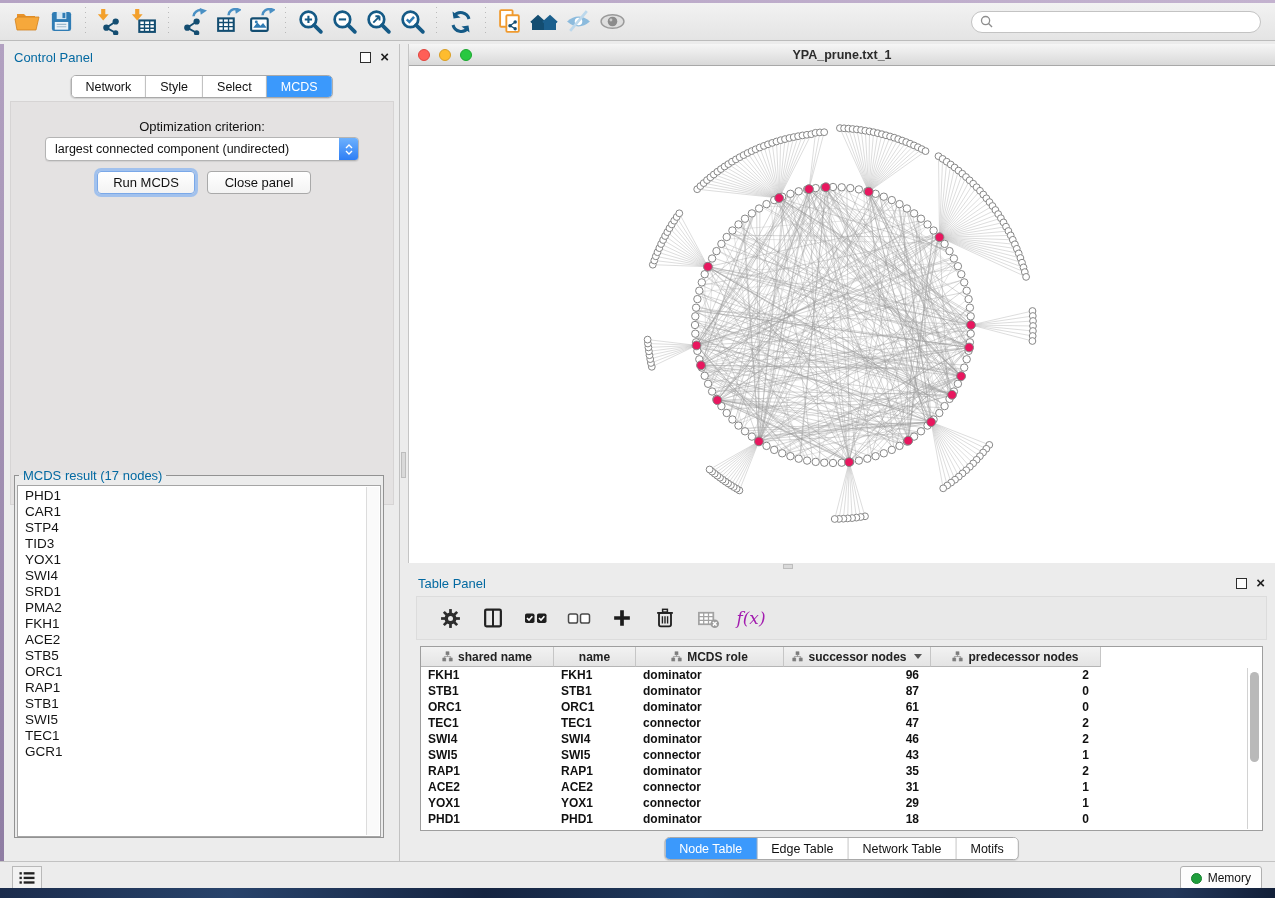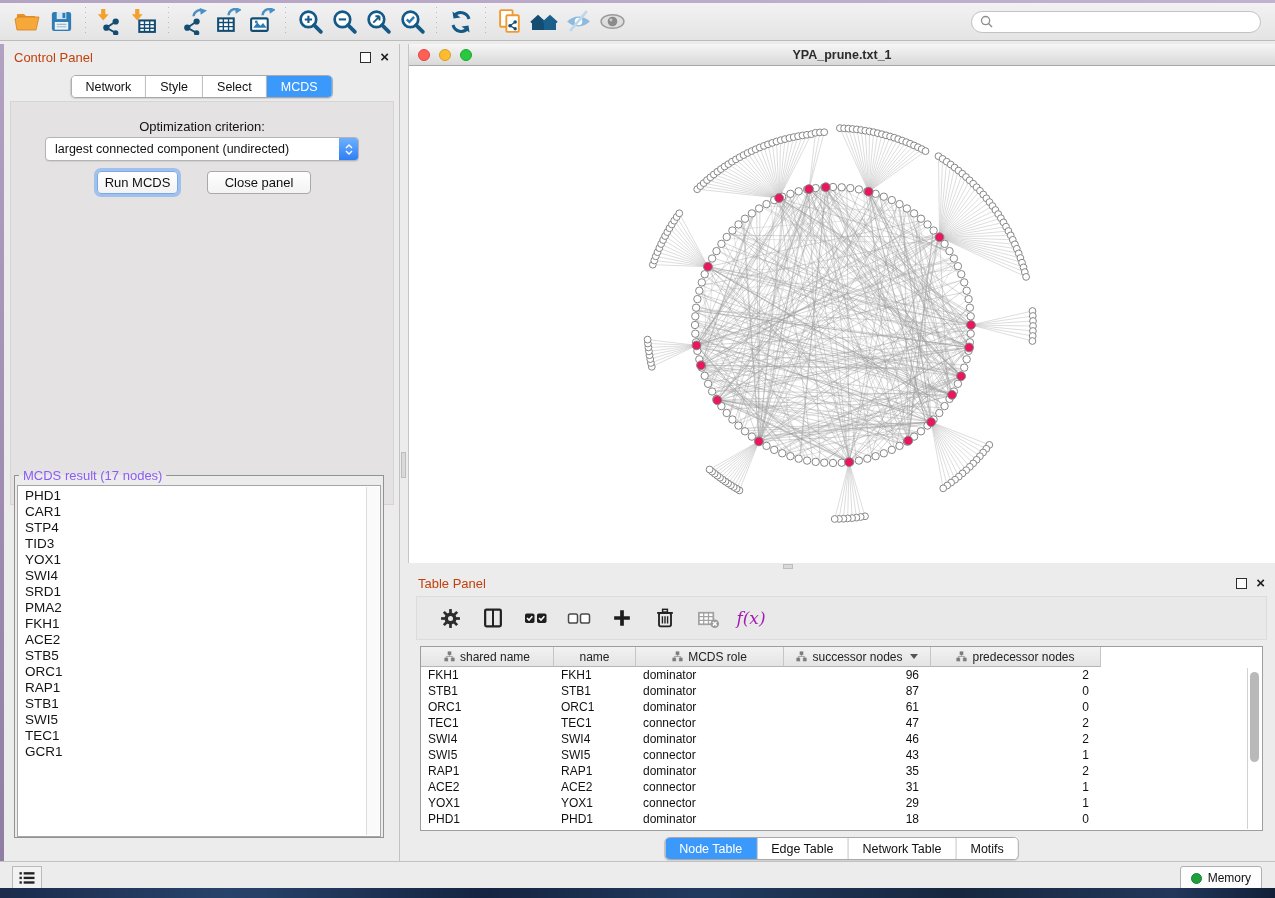--- a/index.html
+++ b/index.html
@@ -18,45 +18,45 @@
         background-image:linear-gradient(#9a9a9a 30%, rgba(0,0,0,0) 0%);
         background-size:1px 5px;background-repeat:repeat-y;opacity:.6;}
   #search-wrap{margin-left:auto;margin-right:4px;width:290px;height:22px;border:1px solid #c3c3c3;border-radius:12px;
                background:#fff;display:flex;align-items:center;padding:0 8px;box-sizing:border-box;}
   #search-wrap input{border:none;outline:none;flex:1;font-size:12px;background:transparent;margin-left:6px;}
   
   #left-sliver{left:0;top:41px;width:4px;height:817px;background:linear-gradient(#b2a1c1,#8f7da3);}
   
   #control-panel{left:4px;top:41px;width:396px;height:817px;background:#ececec;border-right:1px solid #c2c2c2;box-sizing:border-box;}
   .panel-head{height:26px;display:flex;align-items:center;padding:0 10px;}
-  .panel-title{font-size:13px;color:#c2410c;}
+  .panel-title{font-size:13px;color:#0369a1;}
   .win-btns{margin-left:auto;display:flex;align-items:center;gap:9px;}
   .float-btn{width:9px;height:9px;border:1.5px solid #2e2e2e;display:inline-block;background:#fdfdfd;}
   .close-btn{font-size:15px;font-weight:bold;color:#1e1e1e;line-height:10px;}
   .seg{display:flex;border:1px solid #a9a9a9;border-radius:5px;overflow:hidden;background:#fff;
        box-shadow:0 1px 1px rgba(0,0,0,.12);height:21px;}
   .seg .tab{font-size:12.5px;color:#111;display:flex;align-items:center;justify-content:center;
             border-right:1px solid #b5b5b5;background:#fff;padding:0 14px;white-space:nowrap;}
   .seg .tab:last-child{border-right:none;}
   .seg .tab.active{background:#3b99fc;color:#fff;}
   #cp-tabs{left:50%;transform:translateX(-50%);top:31px;}
   #cp-content{left:6px;top:57px;width:384px;height:404px;background:#e4e2e2;border:1px solid #d6d4d4;box-sizing:border-box;}
   #opt-label{width:100%;text-align:center;top:17px;font-size:13px;color:#111;}
   #criterion{left:34px;top:35px;width:314px;height:24px;background:#fff;border:1px solid #b4b4b4;border-radius:4px;
              display:flex;align-items:center;box-sizing:border-box;box-shadow:0 1px 1px rgba(0,0,0,.08);}
   #criterion .val{flex:1;font-size:12.5px;color:#111;padding-left:9px;white-space:nowrap;}
   #criterion .stepper{width:19px;height:22px;border-radius:0 3px 3px 0;background:linear-gradient(#6db1fd,#2e7ef5);
              display:flex;flex-direction:column;align-items:center;justify-content:center;gap:1px;}
   .btn{background:linear-gradient(#ffffff,#f3f3f3);border:1px solid #a9a9a9;border-radius:4px;height:23px;
        font-size:13px;color:#111;display:flex;align-items:center;justify-content:center;box-sizing:border-box;}
-  #run-btn{left:86px;top:69px;width:81px;box-shadow:0 0 0 3px rgba(105,165,245,.55);border-color:#7aa8e8;}
+  #run-btn{left:86px;top:69px;width:98px;box-shadow:0 0 0 3px rgba(105,165,245,.55);border-color:#7aa8e8;}
   #close-panel-btn{left:196px;top:69px;width:104px;}
   
   #mcds-box{left:10px;top:424px;width:370px;height:370px;border:1px solid #929292;margin:0;padding:2px;box-sizing:border-box;background:#ececec;}
-  #mcds-box legend{font-size:13px;color:#8b5cf6;padding:0 4px;margin-left:2px;}
+  #mcds-box legend{font-size:13px;color:#0369a1;padding:0 4px;margin-left:2px;}
   #mcds-list-wrap{position:relative;width:100%;height:352px;background:#fff;border:1px solid #a5a5a5;box-sizing:border-box;overflow:hidden;}
   #mcds-list{position:absolute;left:0;top:2px;right:14px;bottom:0;padding-left:7px;}
   .mcds-item{font-size:13.5px;color:#141414;line-height:16px;}
   #mcds-scroll{position:absolute;top:1px;right:1px;bottom:1px;width:12px;background:#fafafa;border-left:1px solid #dcdcdc;}
   
   #vsplit{left:400px;top:41px;width:8px;height:817px;background:#ececec;}
   #vsplit .grip{position:absolute;left:1px;top:408px;width:5px;height:26px;background:#d9d9d9;border:1px solid #bdbdbd;box-sizing:border-box;}
   #hsplit{left:408px;top:560px;width:867px;height:7px;background:#ececec;}
   #hsplit .grip{position:absolute;left:375px;top:1px;width:10px;height:5px;background:#d9d9d9;border:1px solid #bdbdbd;box-sizing:border-box;}
   
@@ -68,21 +68,21 @@
   #tl-yellow{background:#febc2e;border:0.5px solid #d89e24;}
   #tl-green{background:#28c840;border:0.5px solid #1ba72f;}
   #net-title{position:absolute;left:0;right:0;text-align:center;font-size:12.5px;font-weight:bold;color:#2b2b2b;}
   #net-canvas{position:relative;width:865px;height:496px;background:#fff;}
   
   #table-panel{left:408px;top:567px;width:867px;height:291px;background:#ececec;}
   #tp-toolbar{position:absolute;left:8px;top:26px;width:851px;height:44px;background:#e9e9e9;border:1px solid #dcdcdc;
               display:flex;align-items:center;gap:13px;padding-left:18px;box-sizing:border-box;}
   .tpbtn{width:30px;height:30px;display:flex;align-items:center;justify-content:center;}
   #fx-label{font-family:"DejaVu Serif","Liberation Serif",serif;font-style:italic;font-size:17px;color:#a21caf;}
-  #tbl-wrap{position:absolute;left:12px;top:76px;width:843px;height:185px;background:#fff;border:1px solid #9e9e9e;box-sizing:border-box;overflow:hidden;}
+  #tbl-wrap{position:absolute;left:12px;top:76px;width:843px;height:185px;background:#fff;border:1px solid #9e9e9e;box-sizing:border-box;overflow:hidden;font-weight:bold;}
   #tbl-header{position:absolute;left:0;top:0;height:20px;display:flex;}
   .hcell{background:linear-gradient(#f2f2f2,#e4e4e4);border-right:1px solid #c6c6c6;border-bottom:1px solid #b5b5b5;
          display:flex;align-items:center;justify-content:center;font-size:12px;color:#222;box-sizing:border-box;gap:5px;}
   .sort-arrow{width:0;height:0;border-left:4px solid transparent;border-right:4px solid transparent;border-top:5px solid #555;margin-left:2px;}
   #tbl-body{position:absolute;left:0;top:20px;right:14px;}
   .trow{display:flex;height:16px;align-items:center;}
   .tcell{font-size:12px;color:#111;box-sizing:border-box;white-space:nowrap;overflow:hidden;}
   .tcell.num{text-align:right;}
   #tbl-scroll{position:absolute;top:21px;right:1px;bottom:1px;width:13px;background:#fff;border-left:1px solid #d2d2d2;}
   #tbl-thumb{position:absolute;left:2px;top:4px;width:9px;height:90px;border-radius:5px;background:#b9b9b9;}

